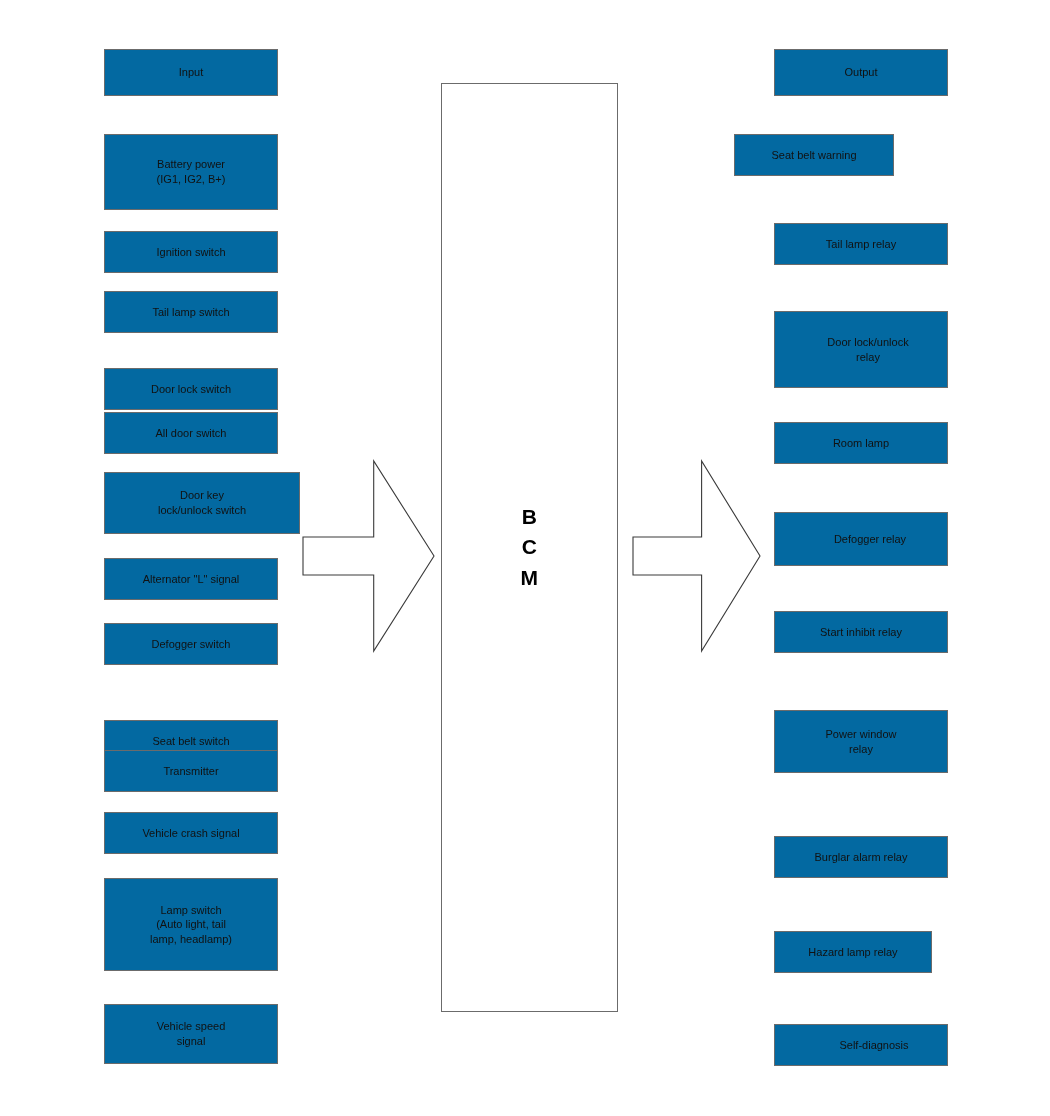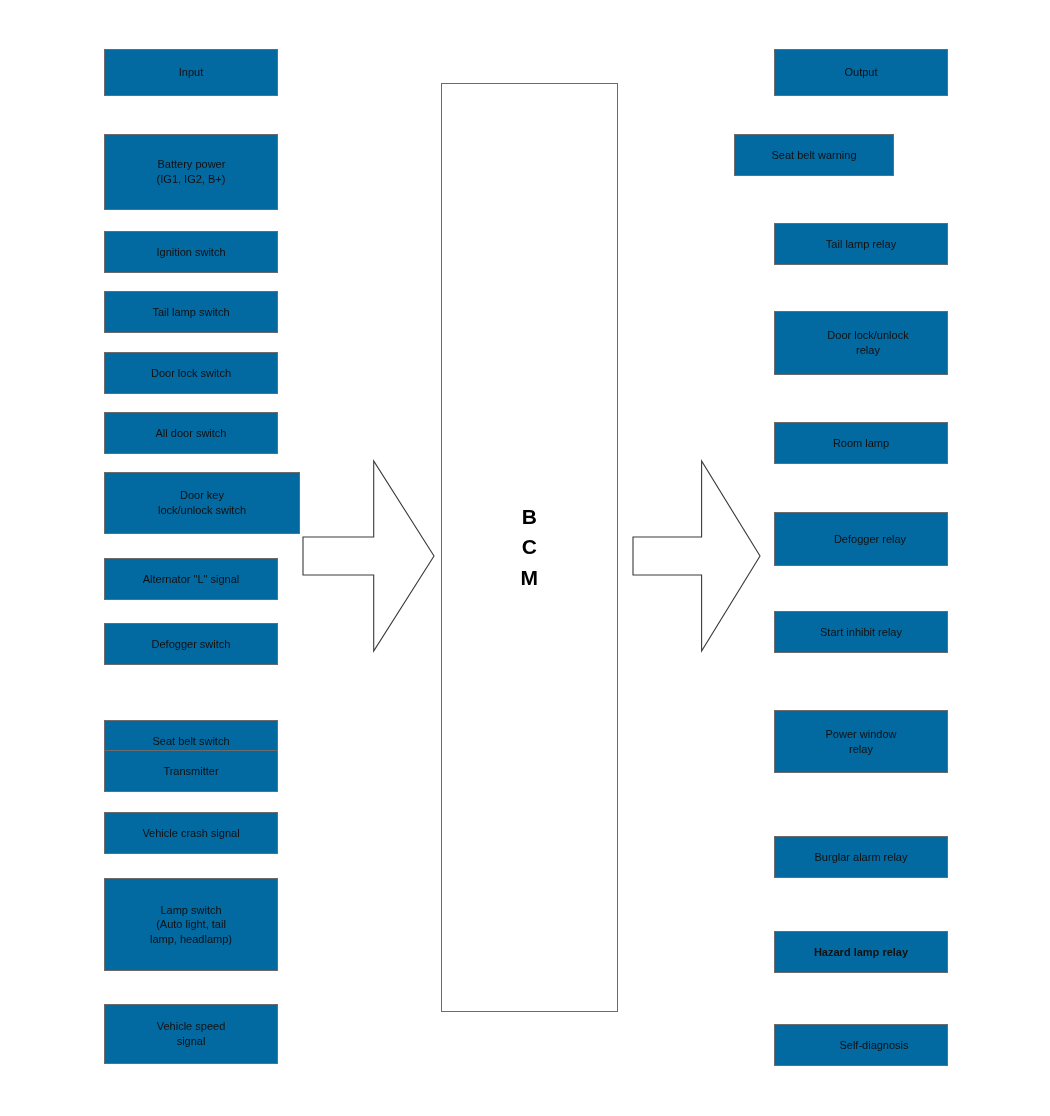--- a/index.html
+++ b/index.html
@@ -60,25 +60,25 @@
     stroke-linejoin: miter;
   }
 </style>
 </head>
 <body>
 
 <div id="diagram">
 
   <div id="input-column">
       <div class="node-box" style="left: 104px; top: 49px; width: 174px; height: 47px;">Input</div>
-      <div class="node-box" style="left: 104px; top: 134px; width: 174px; height: 76px; text-align: right;">Battery power
+      <div class="node-box" style="left: 104px; top: 134px; width: 174px; height: 76px;">Battery power
 (IG1, IG2, B+)</div>
       <div class="node-box" style="left: 104px; top: 231px; width: 174px; height: 42px;">Ignition switch</div>
       <div class="node-box" style="left: 104px; top: 291px; width: 174px; height: 42px;">Tail lamp switch</div>
-      <div class="node-box" style="left: 104px; top: 352px; width: 174px; height: 42px;">Door lock switch</div>
+      <div class="node-box" style="left: 104px; top: 368px; width: 174px; height: 42px;">Door lock switch</div>
       <div class="node-box" style="left: 104px; top: 412px; width: 174px; height: 42px;">All door switch</div>
       <div class="node-box" style="left: 104px; top: 472px; width: 196px; height: 62px;">Door key
 lock/unlock switch</div>
       <div class="node-box" style="left: 104px; top: 558px; width: 174px; height: 42px;">Alternator "L" signal</div>
       <div class="node-box" style="left: 104px; top: 623px; width: 174px; height: 42px;">Defogger switch</div>
       <div class="node-box" style="left: 104px; top: 688px; width: 174px; height: 42px; margin-top: 32px;">Seat belt switch</div>
       <div class="node-box" style="left: 104px; top: 750px; width: 174px; height: 42px;">Transmitter</div>
       <div class="node-box" style="left: 104px; top: 812px; width: 174px; height: 42px;">Vehicle crash signal</div>
       <div class="node-box" style="left: 104px; top: 878px; width: 174px; height: 93px;">Lamp switch
 (Auto light, tail
@@ -98,25 +98,25 @@
   </div>
 
   <svg class="arrow-svg" id="output-arrow-svg" xmlns="http://www.w3.org/2000/svg" width="127" height="190" viewBox="0 0 127 190" style="left: 633px; top: 461px;">
       <polygon points="0.0,76.0 68.6,76.0 68.6,0.0 127.0,95.0 68.6,190.0 68.6,114.0 0.0,114.0" class="arrow-shape"></polygon>
     </svg>
 
   <div id="output-column">
       <div class="node-box" style="left: 774px; top: 49px; width: 174px; height: 47px;">Output</div>
       <div class="node-box" style="left: 734px; top: 134px; width: 160px; height: 42px;">Seat belt warning</div>
       <div class="node-box" style="left: 774px; top: 223px; width: 174px; height: 42px;">Tail lamp relay</div>
-      <div class="node-box" style="left: 774px; top: 311px; width: 174px; height: 64px; padding-left: 20px;">Door lock/unlock
+      <div class="node-box" style="left: 774px; top: 311px; width: 174px; height: 77px; padding-left: 20px;">Door lock/unlock
 relay</div>
       <div class="node-box" style="left: 774px; top: 422px; width: 174px; height: 42px;">Room lamp</div>
       <div class="node-box" style="left: 774px; top: 512px; width: 174px; height: 54px; padding-left: 24px;">Defogger relay</div>
       <div class="node-box" style="left: 774px; top: 611px; width: 174px; height: 42px;">Start inhibit relay</div>
       <div class="node-box" style="left: 774px; top: 710px; width: 174px; height: 63px;">Power window
 relay</div>
       <div class="node-box" style="left: 774px; top: 836px; width: 174px; height: 42px;">Burglar alarm relay</div>
-      <div class="node-box" style="left: 774px; top: 931px; width: 174px; height: 42px; font-weight: bold;">Hazard lamp relay</div>
+      <div class="node-box" style="left: 774px; top: 931px; width: 158px; height: 42px;">Hazard lamp relay</div>
       <div class="node-box" style="left: 774px; top: 1024px; width: 174px; height: 42px; padding-left: 32px;">Self-diagnosis</div>
     </div>
 
 </div>
 
 </body></html>

